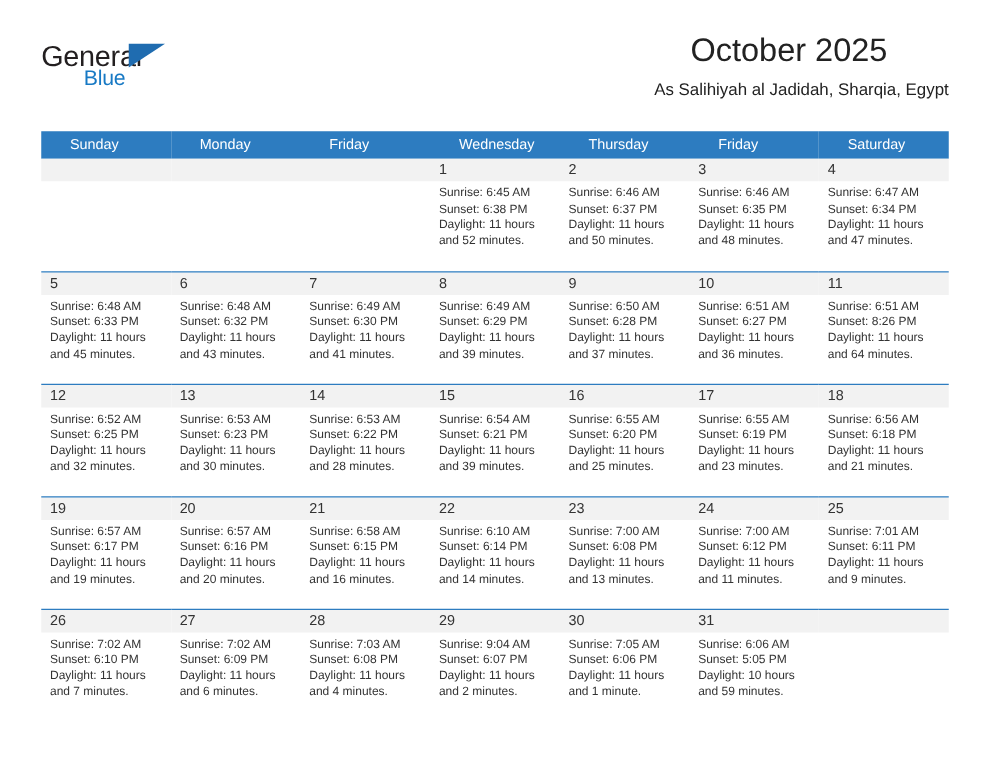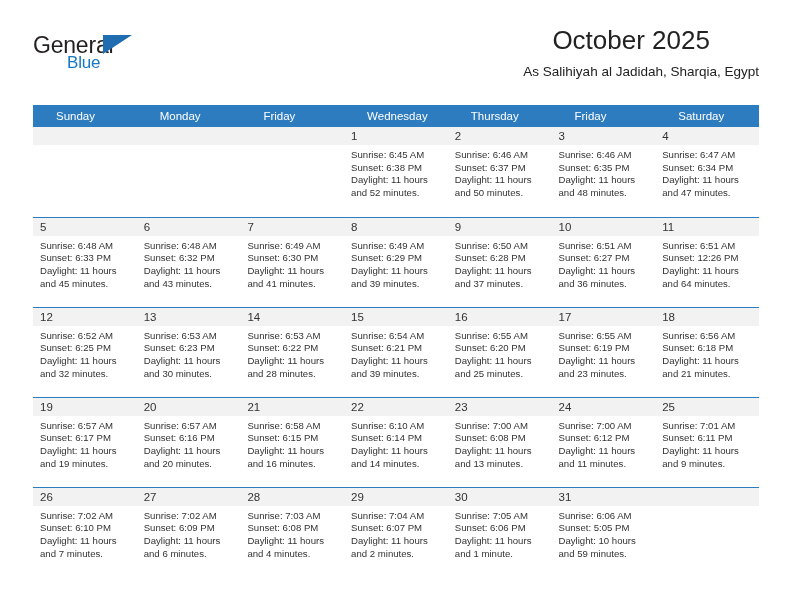--- a/index.html
+++ b/index.html
@@ -293,21 +293,21 @@
               <div>Sunrise: 6:51 AM</div>
               <div>Sunset: 6:27 PM</div>
               <div>Daylight: 11 hours</div>
               <div>and 36 minutes.</div>
             </div>
           </td>
           <td>
             <div class="daynum-band">11</div>
             <div class="cell-body">
               <div>Sunrise: 6:51 AM</div>
-              <div>Sunset: 12:26 PM</div>
+              <div>Sunset: 8:26 PM</div>
               <div>Daylight: 11 hours</div>
               <div>and 64 minutes.</div>
             </div>
           </td>
         </tr>
         <tr class="week-row">
           <td>
             <div class="daynum-band">12</div>
             <div class="cell-body">
               <div>Sunrise: 6:52 AM</div>
@@ -460,21 +460,21 @@
             <div class="cell-body">
               <div>Sunrise: 7:03 AM</div>
               <div>Sunset: 6:08 PM</div>
               <div>Daylight: 11 hours</div>
               <div>and 4 minutes.</div>
             </div>
           </td>
           <td>
             <div class="daynum-band">29</div>
             <div class="cell-body">
-              <div>Sunrise: 7:04 AM</div>
+              <div>Sunrise: 9:04 AM</div>
               <div>Sunset: 6:07 PM</div>
               <div>Daylight: 11 hours</div>
               <div>and 2 minutes.</div>
             </div>
           </td>
           <td>
             <div class="daynum-band">30</div>
             <div class="cell-body">
               <div>Sunrise: 7:05 AM</div>
               <div>Sunset: 6:06 PM</div>

